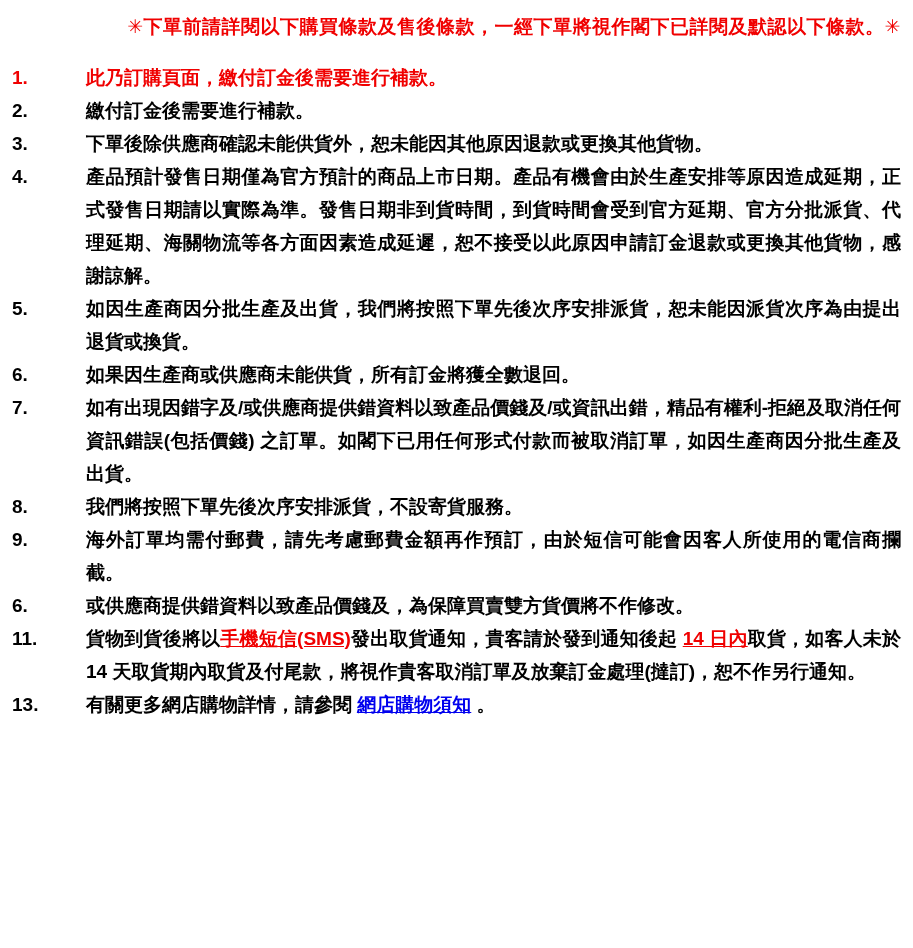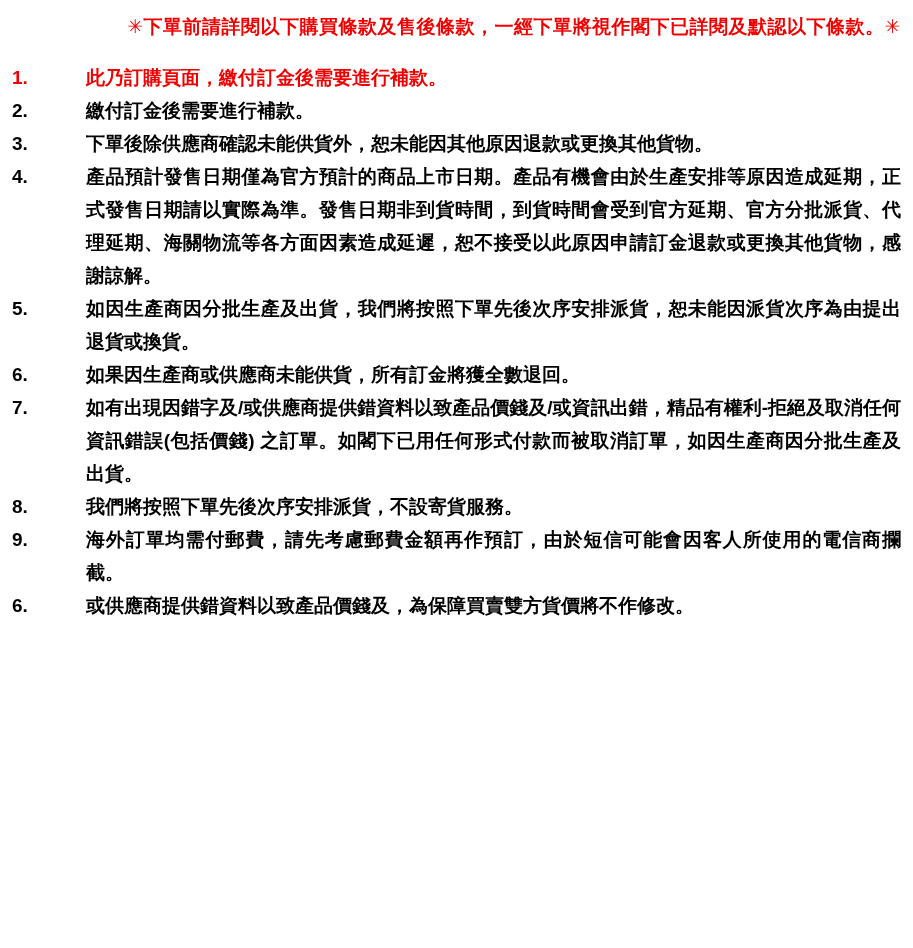--- a/index.html
+++ b/index.html
@@ -94,14 +94,22 @@
         <div class="term-text"><span>我們將按照下單先後次序安排派貨，不設寄貨服務。</span></div>
       </div>
       <div class="term-row">
         <span class="term-num">9.</span>
         <div class="term-text"><span>海外訂單均需付郵費，請先考慮郵費金額再作預訂，由於短信可能會因客人所使用的電信商攔截。</span></div>
       </div>
       <div class="term-row">
         <span class="term-num">6.</span>
         <div class="term-text"><span>或供應商提供錯資料以致產品價錢及，為保障買賣雙方貨價將不作修改。</span></div>
       </div>
+      <div class="term-row">
+        <span class="term-num">11.</span>
+        <div class="term-text"><span>貨物到貨後將以</span><span class="red-underline">手機短信(SMS)</span><span>發出取貨通知，貴客請於發到通知後起 </span><span class="red-underline">14 日內</span><span>取貨，如客人未於 14 天取貨期內取貨及付尾款，將視作貴客取消訂單及放棄訂金處理(撻訂)，恕不作另行通知。</span></div>
+      </div>
+      <div class="term-row">
+        <span class="term-num">13.</span>
+        <div class="term-text"><span>有關更多網店購物詳情，請參閱 </span><a class="link" href="#">網店購物須知</a><span> 。</span></div>
+      </div>
     </div>
 </div>
 
 </body></html>

